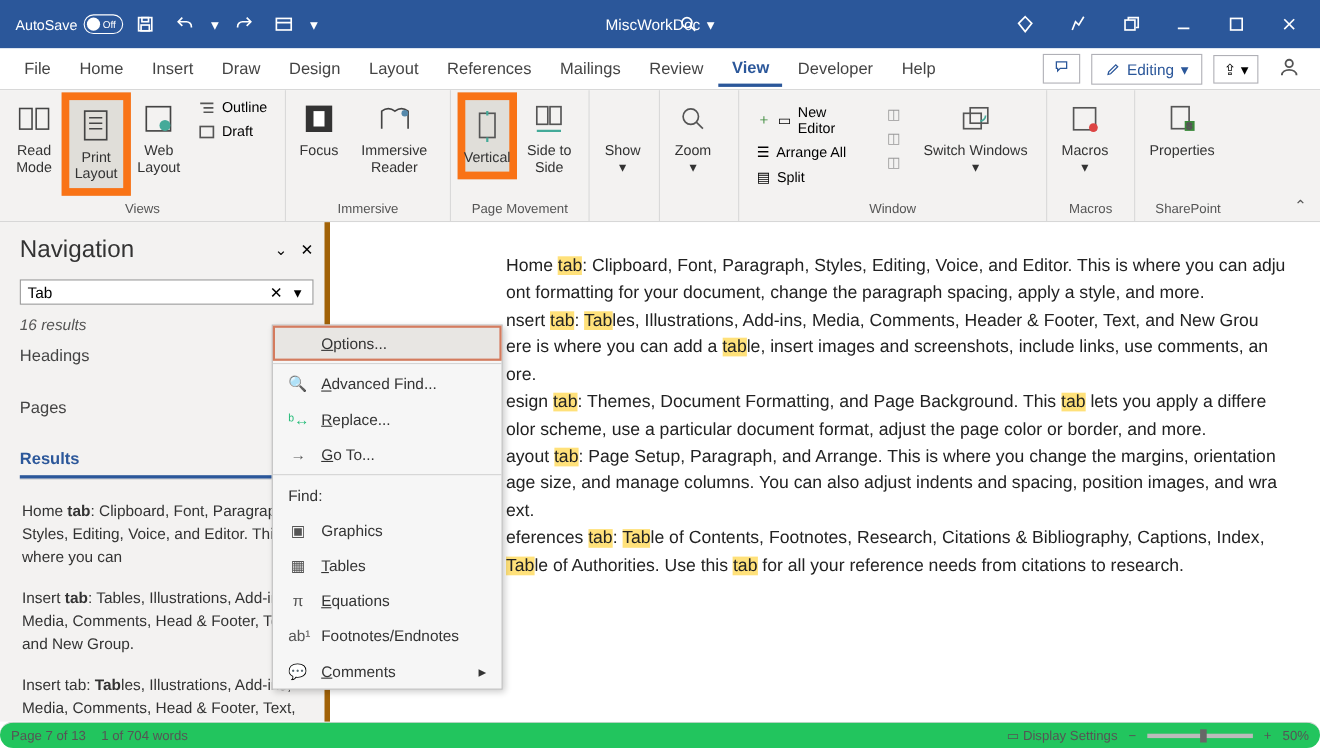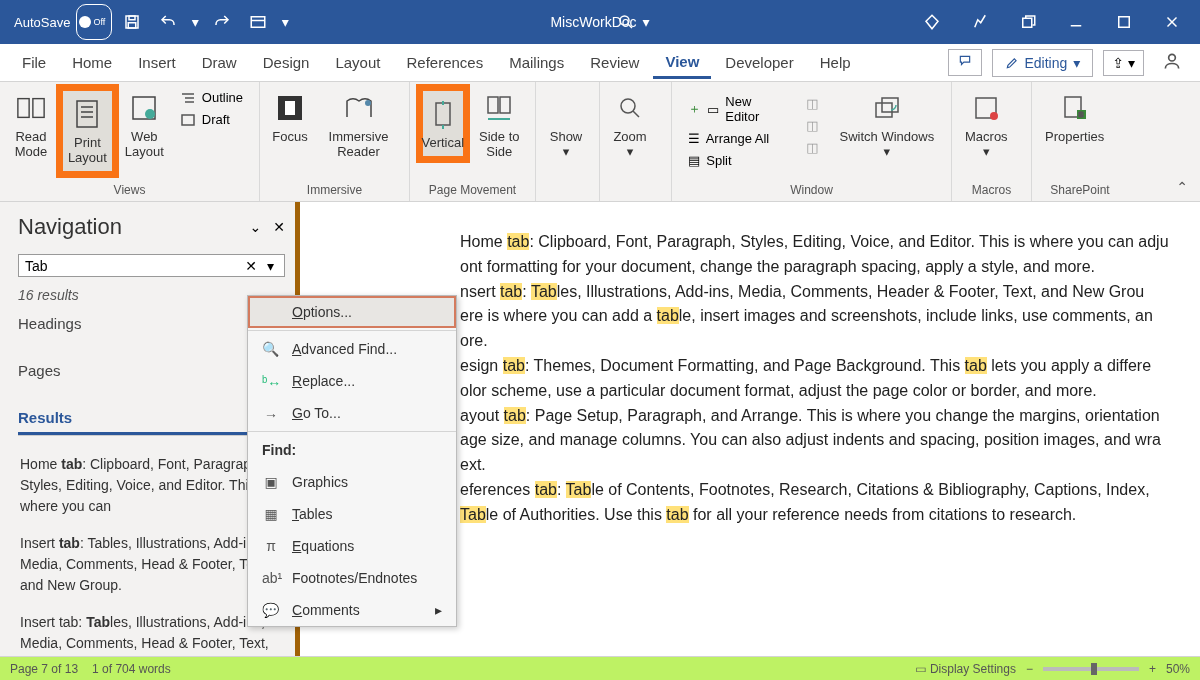--- a/index.html
+++ b/index.html
@@ -1,19 +1,19 @@
 <!DOCTYPE html>
 <html><head>
 <meta charset="utf-8">
 <style>
 * { margin:0; padding:0; box-sizing:border-box; font-family:'Segoe UI',Arial,sans-serif; }
 body { width:1200px; height:680px; overflow:hidden; background:#fff; font-size:14px; }
 .titlebar { height:44px; background:#2b579a; color:#fff; display:flex; align-items:center; padding:0 6px; }
 .titlebar .autosave { display:flex; align-items:center; gap:6px; font-size:13px; margin-left:8px; }
-.toggle { width:36px; height:36px; border:1px solid #fff; border-radius:10px; display:flex; align-items:center; padding:0 2px; font-size:9px; color:#fff; gap:2px; }
+.toggle { width:36px; height:18px; border:1px solid #fff; border-radius:10px; display:flex; align-items:center; padding:0 2px; font-size:9px; color:#fff; gap:2px; }
 .toggle-knob { width:12px; height:12px; background:#fff; border-radius:50%; }
 .tb-icon { width:32px; height:32px; display:flex; align-items:center; justify-content:center; color:#fff; margin-left:4px; cursor:pointer; }
 .tb-icon svg { width:18px; height:18px; }
 .doc-title { position:absolute; left:50%; transform:translateX(-50%); display:flex; align-items:center; gap:6px; font-size:14px; }
 .tb-right { margin-left:auto; display:flex; }
 .tb-right .tb-icon { width:44px; }
 .search-icon-tb { position:absolute; left:606px; }
 
 .ribbon-tabs { height:38px; background:#fff; border-bottom:1px solid #d4d4d4; display:flex; align-items:center; padding:0 10px; gap:2px; }
 .ribbon-tabs .tab { padding:6px 12px; color:#444; cursor:pointer; font-size:15px; }
@@ -46,27 +46,27 @@
 .result-list { overflow:hidden; font-size:14px; color:#333; line-height:1.5; }
 .result-list .ritem { padding:8px 2px; }
 .result-list b { font-weight:700; }
 
 .doc-area { flex:1; background:#fff; padding:28px 0 0 10px; font-size:16px; color:#222; line-height:1.55; overflow:hidden; position:relative; }
 .hl { background:#ffe17a; }
 
 .dropdown-menu { position:absolute; left:247px; top:295px; width:210px; background:#f6f6f6; border:1px solid #bcbcbc; box-shadow:2px 2px 6px rgba(0,0,0,0.2); font-size:14px; z-index:100; }
 .dropdown-menu .ditem { display:flex; align-items:center; gap:12px; padding:8px 14px; cursor:pointer; color:#333; }
 .dropdown-menu .ditem.sel { outline:2px solid #d47b5e; outline-offset:-2px; background:#e8e6e3; }
-.dropdown-menu .ditem.heading { font-weight:700; }
+.dropdown-menu .ditem.heading { font-weight:400; }
 .dropdown-menu .sep { height:1px; background:#d4d4d4; margin:2px 0; }
 .dropdown-menu .ditem .di-icon { width:18px; text-align:center; color:#555; }
 .dropdown-menu .ditem .arrow { margin-left:auto; }
 .underline-first::first-letter { text-decoration:underline; }
 
-.statusbar { height:24px; background:#bef264; border-top:1px solid #d4d4d4; display:flex; align-items:center; font-size:12px; color:#555; padding:0 10px; gap:14px; }
+.statusbar { height:24px; background:#22c55e; border-top:1px solid #d4d4d4; display:flex; align-items:center; font-size:12px; color:#555; padding:0 10px; gap:14px;border-radius:12px; }
 .statusbar .sb-right { margin-left:auto; display:flex; align-items:center; gap:10px; }
 .zoom-slider { width:96px; height:4px; background:#bbb; position:relative; }
 .zoom-slider .knob { position:absolute; left:48px; top:-4px; width:6px; height:12px; background:#666; }
 .underline-letter { text-decoration:underline; }
 </style>
 </head>
 <body>
 
 <div class="titlebar">
   <div class="autosave">

